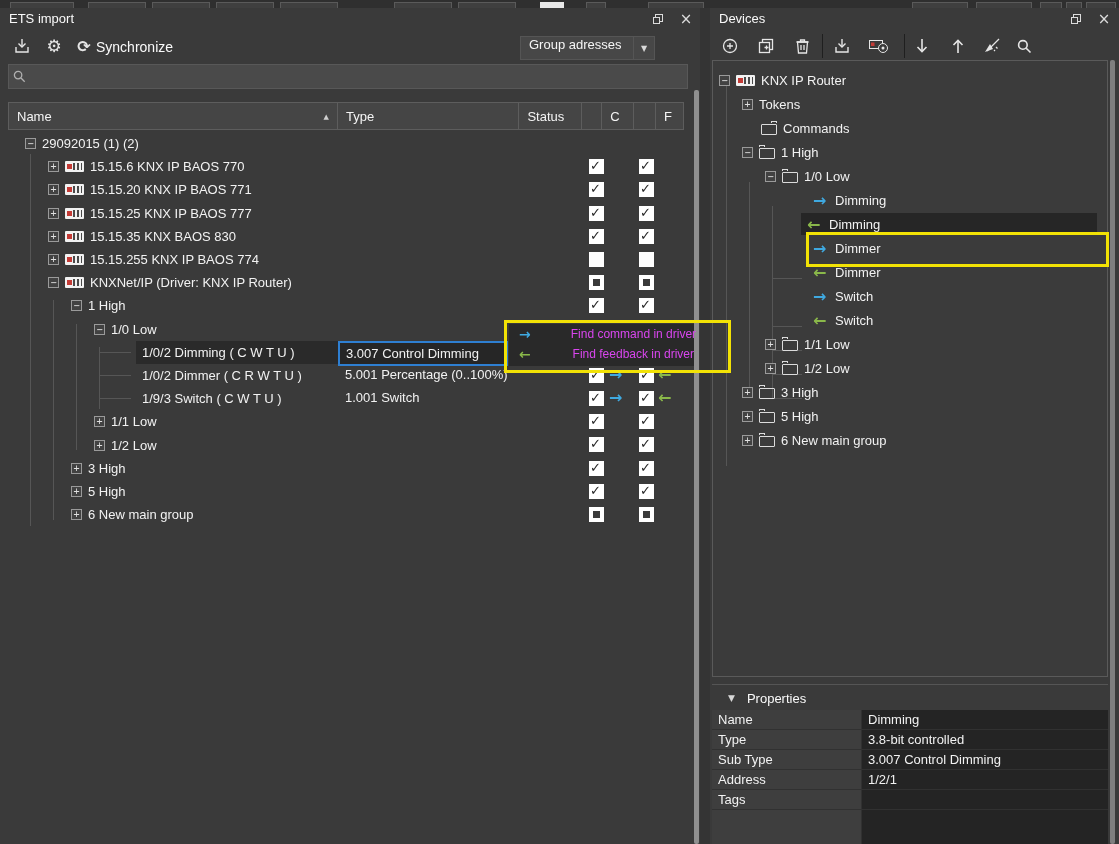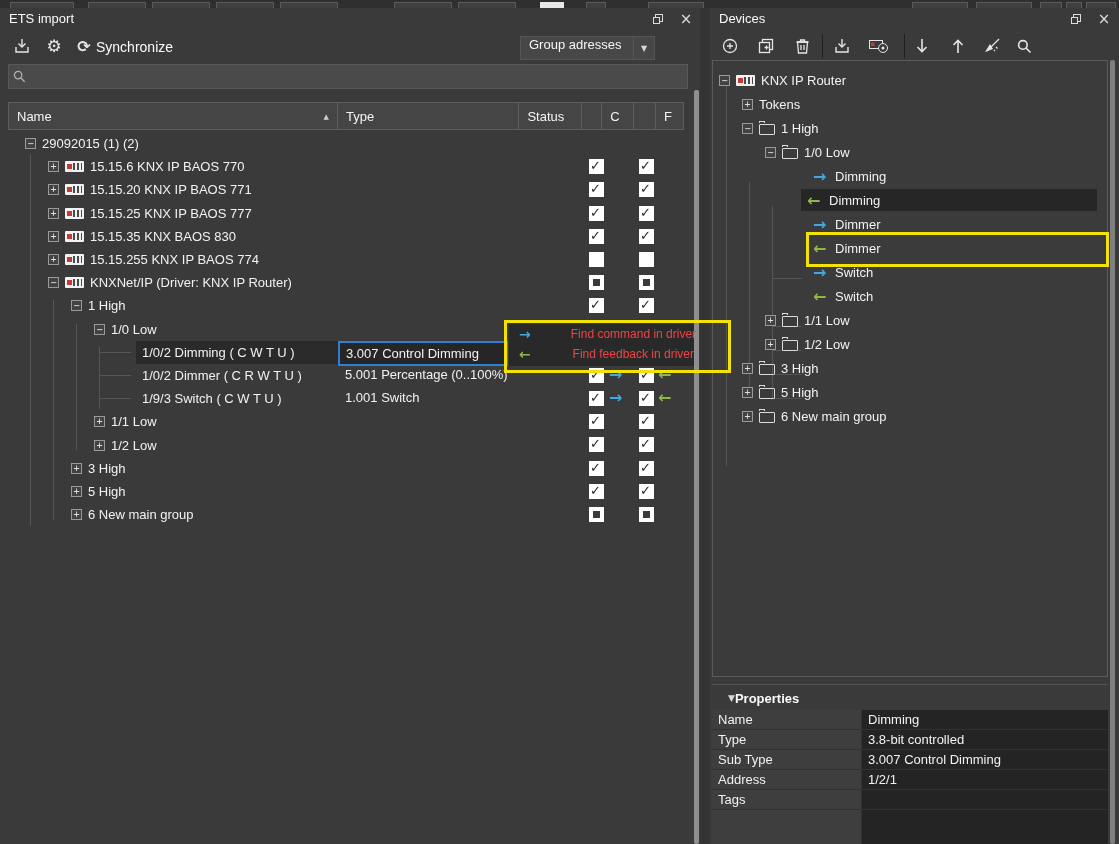--- a/index.html
+++ b/index.html
@@ -71,32 +71,32 @@
   .vscroll{position:absolute;width:5px;background:#8f8f8f;border-radius:2px;z-index:10;}
   
   .treebox{position:absolute;left:2px;top:52px;width:396px;height:617px;border:1px solid #5a5a5a;box-sizing:border-box;background:#3b3b3b;overflow:hidden;}
   .drow{position:relative;height:24px;display:flex;align-items:center;}
   .dtree{position:absolute;left:0;top:7px;right:0;}
   .treearr{flex:none;width:22px;font-size:16px;font-weight:bold;font-family:"DejaVu Sans",sans-serif;margin-left:6px;}
   .selwrap{flex:1;display:flex;align-items:center;background:#262626;margin-right:10px;height:22px;}
   
   .props-head{position:absolute;left:2px;top:676px;width:396px;height:26px;display:flex;align-items:center;border-top:1px solid #555;}
   .props-head .chev{margin-left:16px;font-size:9px;color:#d8d8d8;font-family:"DejaVu Sans",sans-serif;}
-  .props-head .pttl{font-size:13px;color:#fafafa;font-weight:bold;}
+  .props-head .pttl{margin-left:12px;font-size:13px;color:#fafafa;}
   .propstable{position:absolute;left:2px;top:702px;width:396px;bottom:0;overflow:hidden;}
   .prow{display:flex;height:20px;}
   .pcell-l{flex:none;width:150px;background:#3e3e3e;border-bottom:1px solid #313131;border-right:1px solid #313131;
            display:flex;align-items:center;padding-left:6px;box-sizing:border-box;}
   .pcell-v{flex:1;background:#242424;border-bottom:1px solid #313131;display:flex;align-items:center;padding-left:6px;box-sizing:border-box;}
   .pfill{display:flex;height:142px;}
   
   .ctxmenu{position:absolute;left:509px;top:324px;width:185px;height:42px;background:#292929;z-index:20;}
   .mitem{height:20px;display:flex;align-items:center;font-size:12px;}
   .mitem .micon{width:20px;margin-left:10px;font-size:14px;font-weight:bold;font-family:"DejaVu Sans",sans-serif;}
-  .mitem .mlbl{color:#ef4444;white-space:nowrap;margin-left:40px;}
+  .mitem .mlbl{color:#d946ef;white-space:nowrap;margin-left:40px;}
   .annot{position:absolute;border:3px solid #f2e205;z-index:60;pointer-events:none;}
   .annot-menu{left:504px;top:320px;width:221px;height:47px;}
   .annot-tree{left:806px;top:232px;width:297px;height:29px;}
 </style>
 </head>
 <body>
 
 <div class="screen">
 
   <div class="topstrip">
@@ -443,20 +443,28 @@
             <span class="lbl">KNX IP Router</span>
           </div>
           <div class="drow">
             <span class="spacer" style="width: 29px;"></span>
             <span class="exp">+</span>
             <span class="gap6"></span>
             <span class="lbl">Tokens</span>
           </div>
           <div class="drow">
             <span class="spacer" style="width: 29px;"></span>
+            <span class="expph"></span>
+            <span class="gap6"></span>
+            <span class="foldicon cmdfold"></span>
+            <span class="gap6"></span>
+            <span class="lbl">Commands</span>
+          </div>
+          <div class="drow">
+            <span class="spacer" style="width: 29px;"></span>
             <span class="exp">−</span>
             <span class="gap6"></span>
             <span class="foldicon"></span>
             <span class="gap6"></span>
             <span class="lbl">1 High</span>
           </div>
           <div class="drow">
             <span class="spacer" style="width: 52px;"></span>
             <span class="exp">−</span>
             <span class="gap6"></span>

